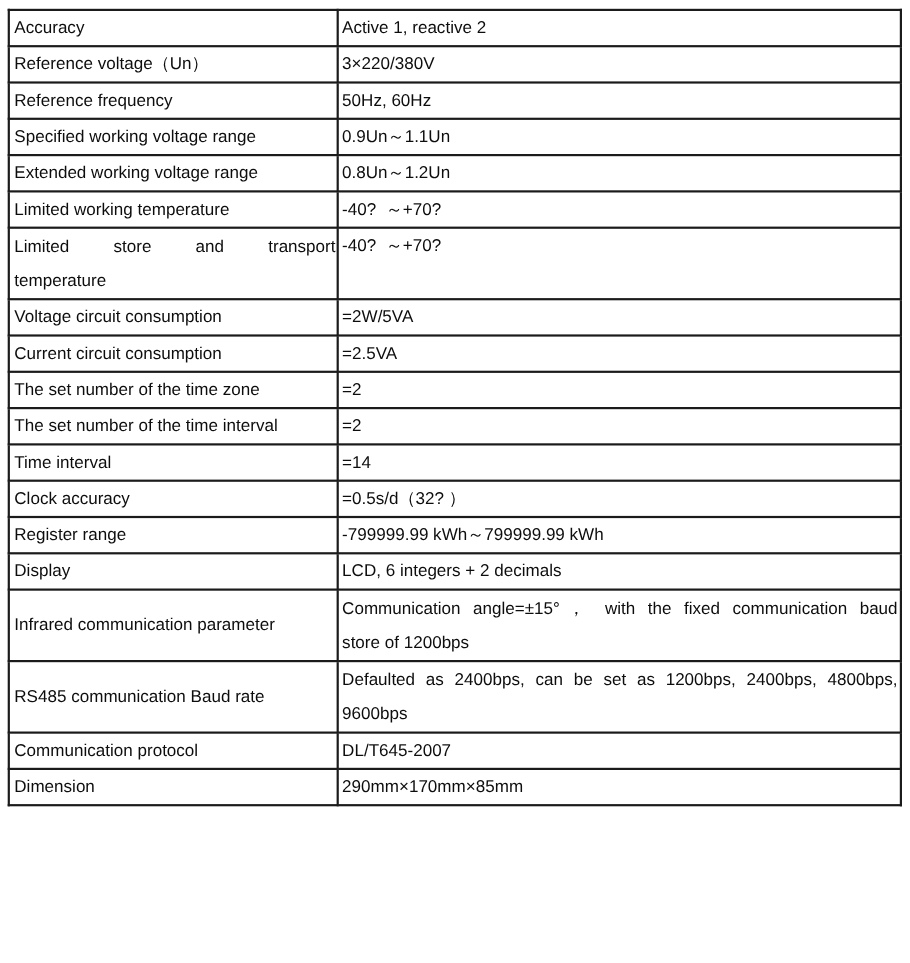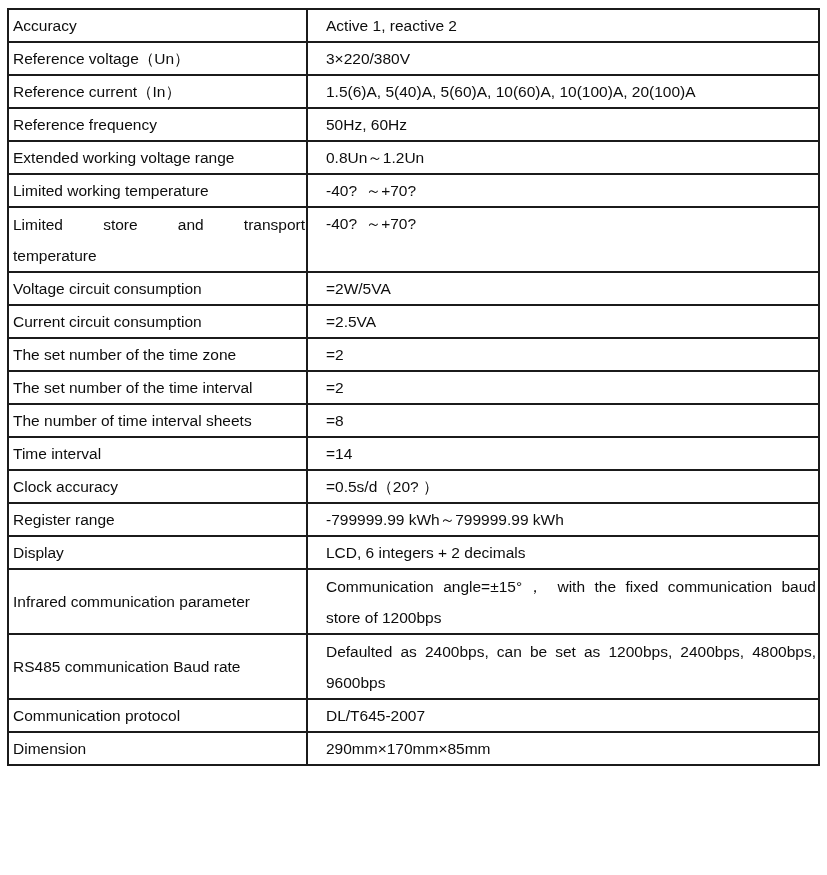--- a/index.html
+++ b/index.html
@@ -30,21 +30,21 @@
     height: 30px;
     vertical-align: middle;
     overflow: hidden;
     line-height: 20px;
   }
   td.label-cell {
     width: 292px;
     padding: 1px 1px 0 4px;
   }
   td.value-cell {
-    padding: 0 2px 0 18px;
+    padding: 0 2px 0 3px;
     white-space: pre-wrap;
   }
   tr.tall td { height: 62px; }
   td.top {
     vertical-align: top;
     line-height: 31px;
   }
   td.multiline .line {
     line-height: 31px;
     white-space: normal;
@@ -62,26 +62,26 @@
     <tbody id="spec-body">
         <tr>
           <td class="label-cell">Accuracy</td>
           <td class="value-cell">Active 1, reactive 2</td>
         </tr>
         <tr>
           <td class="label-cell">Reference voltage（Un）</td>
           <td class="value-cell">3×220/380V</td>
         </tr>
         <tr>
-          <td class="label-cell">Reference current（In）</td>
-          <td class="value-cell">1.5(6)A, 5(40)A, 5(60)A, 10(60)A, 10(100)A, 20(100)A</td>
+          <td class="label-cell">Reference frequency</td>
+          <td class="value-cell">50Hz, 60Hz</td>
         </tr>
         <tr>
-          <td class="label-cell">Reference frequency</td>
-          <td class="value-cell">50Hz, 60Hz</td>
+          <td class="label-cell">Specified working voltage range</td>
+          <td class="value-cell">0.9Un～1.1Un</td>
         </tr>
         <tr>
           <td class="label-cell">Extended working voltage range</td>
           <td class="value-cell">0.8Un～1.2Un</td>
         </tr>
         <tr>
           <td class="label-cell">Limited working temperature</td>
           <td class="value-cell">-40?  ～+70?</td>
         </tr>
         <tr class="tall">
@@ -101,30 +101,26 @@
         </tr>
         <tr>
           <td class="label-cell">The set number of the time zone</td>
           <td class="value-cell">=2</td>
         </tr>
         <tr>
           <td class="label-cell">The set number of the time interval</td>
           <td class="value-cell">=2</td>
         </tr>
         <tr>
-          <td class="label-cell">The number of time interval sheets</td>
-          <td class="value-cell">=8</td>
-        </tr>
-        <tr>
           <td class="label-cell">Time interval</td>
           <td class="value-cell">=14</td>
         </tr>
         <tr>
           <td class="label-cell">Clock accuracy</td>
-          <td class="value-cell">=0.5s/d（20? ）</td>
+          <td class="value-cell">=0.5s/d（32? ）</td>
         </tr>
         <tr>
           <td class="label-cell">Register range</td>
           <td class="value-cell">-799999.99 kWh～799999.99 kWh</td>
         </tr>
         <tr>
           <td class="label-cell">Display</td>
           <td class="value-cell">LCD, 6 integers + 2 decimals</td>
         </tr>
         <tr class="tall">

